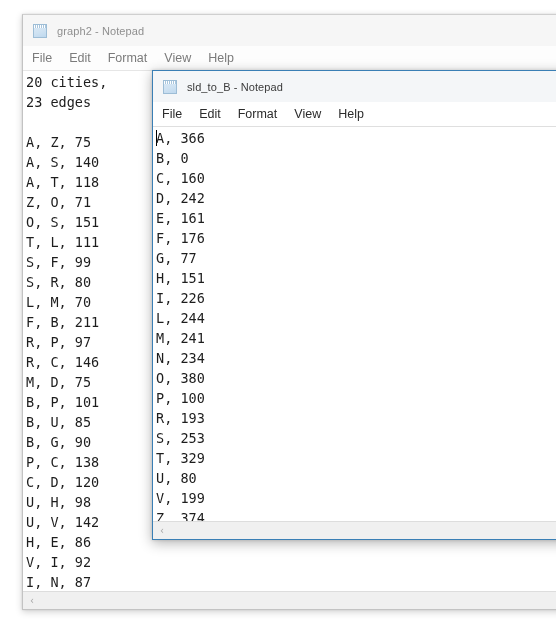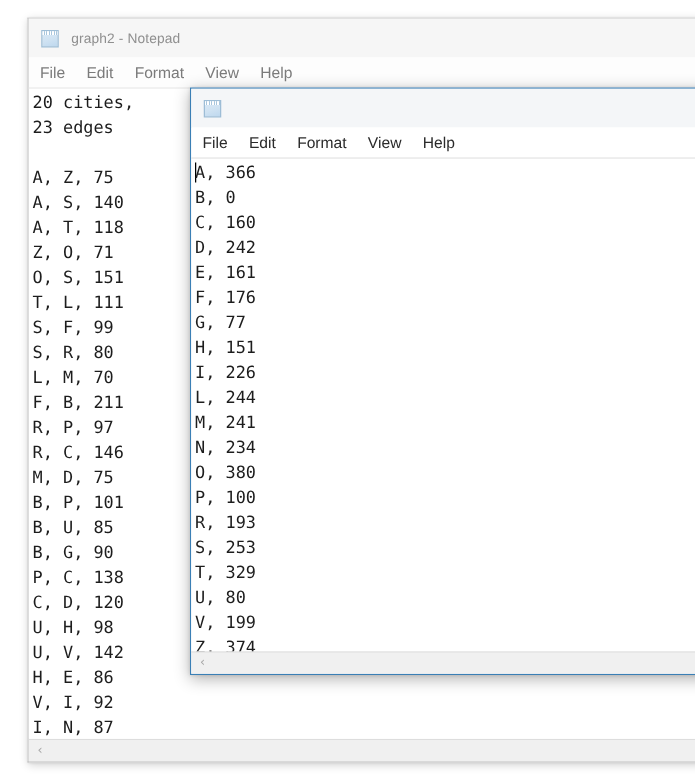--- a/index.html
+++ b/index.html
@@ -212,20 +212,21 @@
     <span class="np-scroll-arrow">‹</span>
   </div>
 </div>
 
 <div class="np-window active" id="win-front" style="left:152px; top:70px; width:440px; height:470px;">
 
   <div class="np-titlebar">
     <span class="np-icon">
       <span class="pad"></span>
     </span>
+    <span class="np-title">sld_to_B - Notepad</span>
   </div>
 
   <div class="np-menubar">
     <span class="np-menu-item">File</span>
     <span class="np-menu-item">Edit</span>
     <span class="np-menu-item">Format</span>
     <span class="np-menu-item">View</span>
     <span class="np-menu-item">Help</span>
   </div>
 

